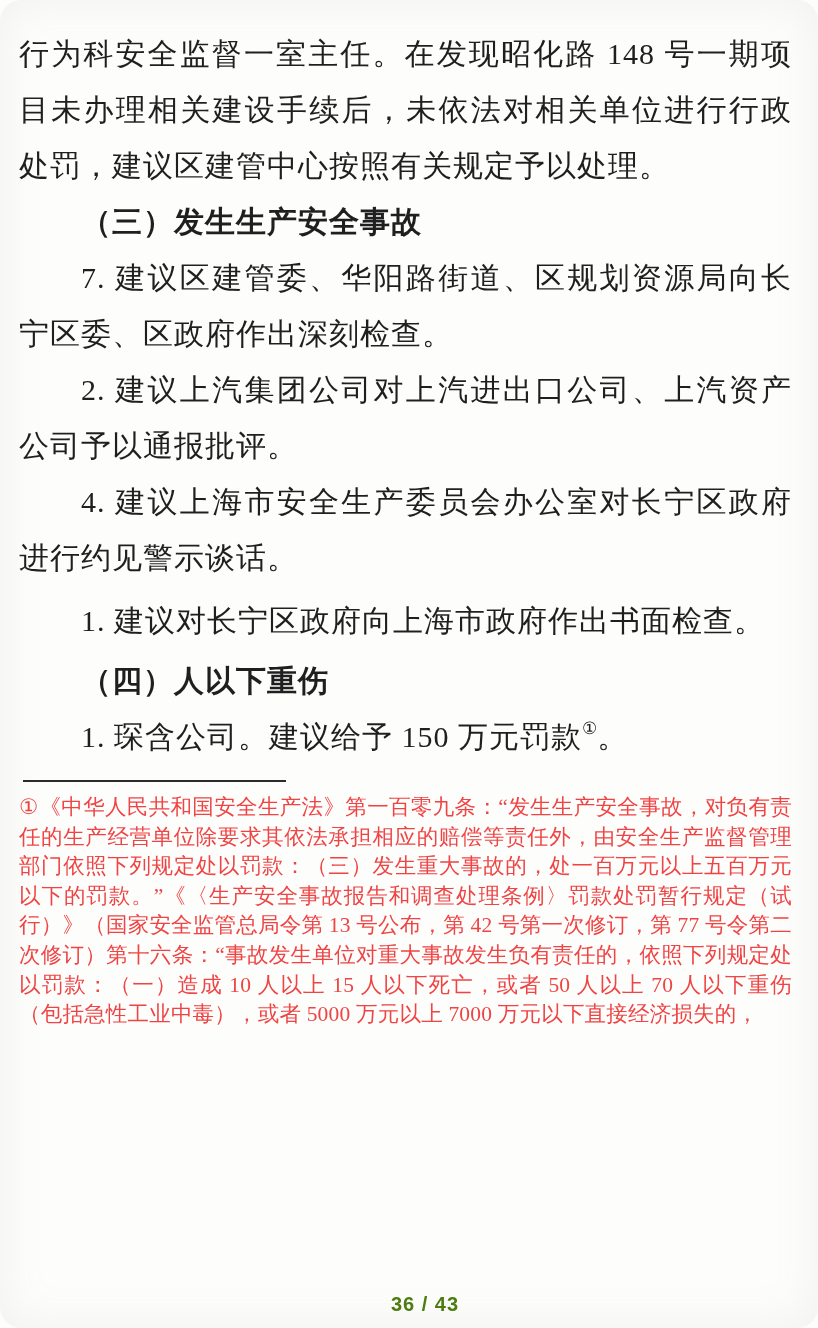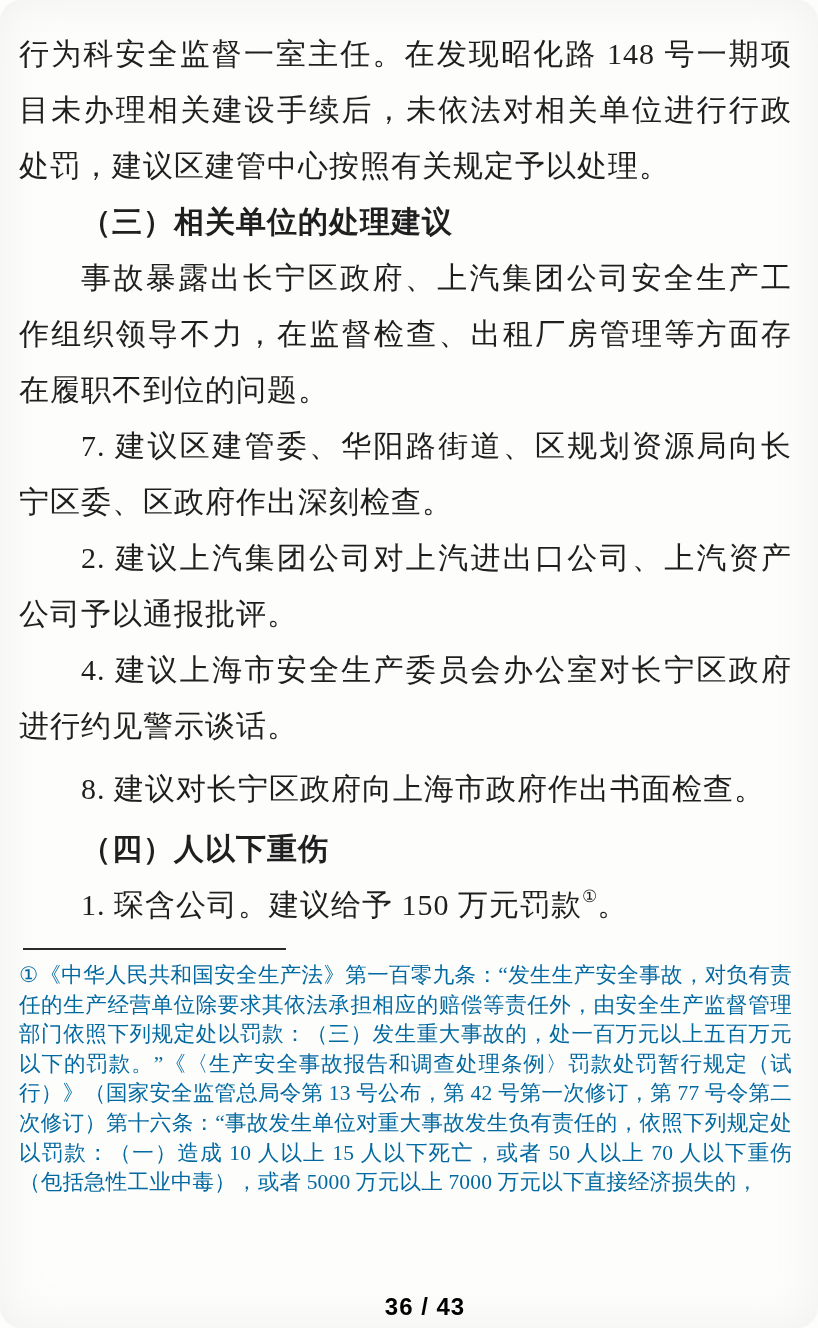--- a/index.html
+++ b/index.html
@@ -44,58 +44,57 @@
     height: 2px;
     background: #2b2b2b;
     margin: 15px 0 11px 4px;
   }
   .footnote {
     font-size: 21.5px;
     line-height: 29.6px;
     letter-spacing: 0.2px;
     text-align: justify;
     margin: 0;
-    color: #0369a1;
+    color: #ef4444;
   }
   .footnote .fn-marker { letter-spacing: 1px; }
   .page-footer {
     position: absolute;
     left: 0;
     right: 0;
     top: 1293px;
     text-align: center;
     font-family: "Liberation Sans", "DejaVu Sans", sans-serif;
-    font-size: 24px;
+    font-size: 20px;
     font-weight: 700;
-    color: #000000;
+    color: #4d7c0f;
     letter-spacing: 1px;
     margin-left: 32px;
   }
 </style>
 </head>
 <body>
 
 <div class="page">
 
   <div class="body-text">
 
     <p>行为科安全监督一室主任。在发现昭化路 148 号一期项目未办理相关建设手续后，未依法对相关单位进行行政处罚，建议区建管中心按照有关规定予以处理。</p>
 
-    <h3 class="indent">（三）相关单位的处理建议</h3>
+    <h3 class="indent">（三）发生生产安全事故</h3>
 
-    <p class="indent">事故暴露出长宁区政府、上汽集团公司安全生产工作组织领导不力，在监督检查、出租厂房管理等方面存在履职不到位的问题。</p>
 
     <p class="indent">7. 建议区建管委、华阳路街道、区规划资源局向长宁区委、区政府作出深刻检查。</p>
 
     <p class="indent">2. 建议上汽集团公司对上汽进出口公司、上汽资产公司予以通报批评。</p>
 
 
     <p class="indent">4. 建议上海市安全生产委员会办公室对长宁区政府进行约见警示谈话。</p>
 
-    <p class="indent gap-b">8. 建议对长宁区政府向上海市政府作出书面检查。</p>
+    <p class="indent gap-b">1. 建议对长宁区政府向上海市政府作出书面检查。</p>
 
     <h3 class="indent gap-c">（四）人以下重伤</h3>
 
     <p class="indent"><span>1. 琛含公司。建议给予 150 万元罚款</span><sup class="fn-ref">①</sup><span>。</span></p>
   </div>
 
   <div class="footnote-sep"></div>
 
   <p class="footnote"><span class="fn-marker">①</span><span>《中华人民共和国安全生产法》第一百零九条：“发生生产安全事故，对负有责任的生产经营单位除要求其依法承担相应的赔偿等责任外，由安全生产监督管理部门依照下列规定处以罚款：（三）发生重大事故的，处一百万元以上五百万元以下的罚款。”《〈生产安全事故报告和调查处理条例〉罚款处罚暂行规定（试行）》（国家安全监管总局令第 13 号公布，第 42 号第一次修订，第 77 号令第二次修订）第十六条：“事故发生单位对重大事故发生负有责任的，依照下列规定处以罚款：（一）造成 10 人以上 15 人以下死亡，或者 50 人以上 70 人以下重伤（包括急性工业中毒），或者 5000 万元以上 7000 万元以下直接经济损失的，</span></p>
 

